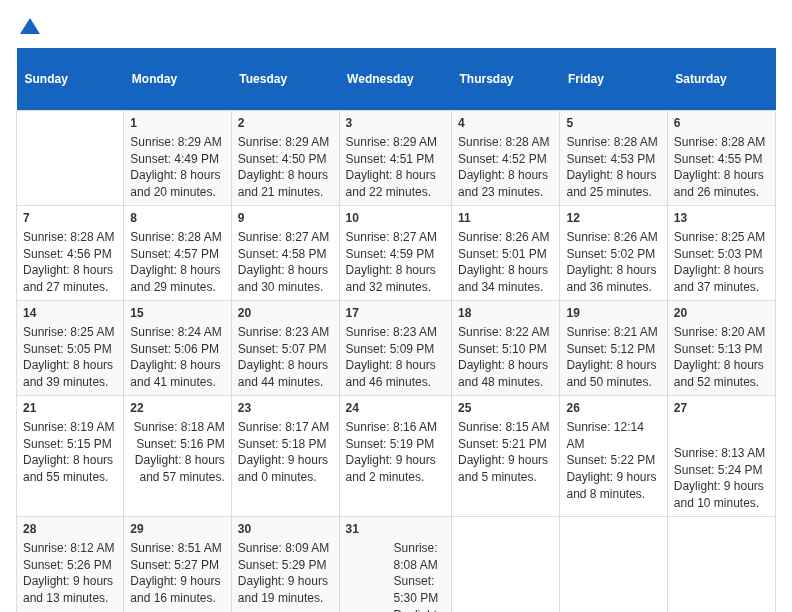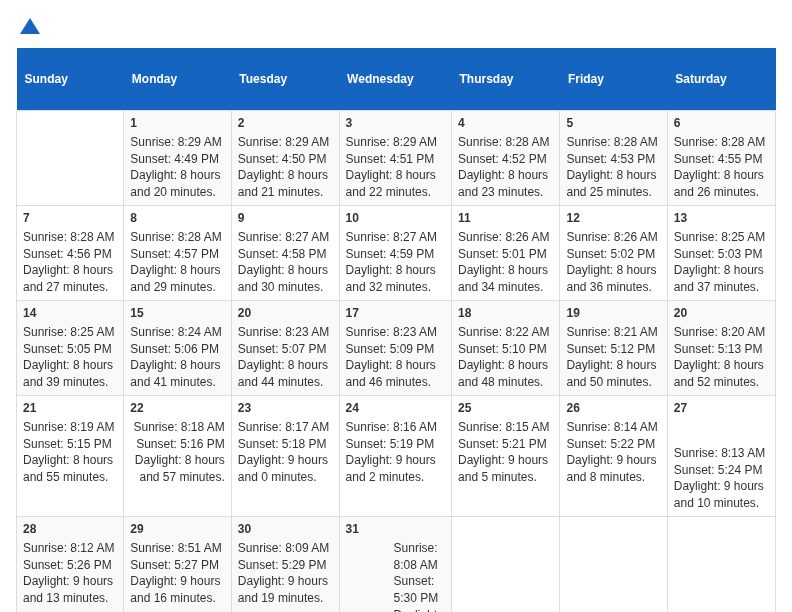--- a/index.html
+++ b/index.html
@@ -301,21 +301,21 @@
         </td>
         <td>
           <span class="day-num">25</span>
           <div class="day-info" style="white-space: pre-line;">Sunrise: 8:15 AM
 Sunset: 5:21 PM
 Daylight: 9 hours
 and 5 minutes.</div>
         </td>
         <td>
           <span class="day-num">26</span>
-          <div class="day-info" style="white-space: pre-line;">Sunrise: 8:14 AM
+          <div class="day-info" style="white-space: pre-line;">Sunrise: 12:14 AM
 Sunset: 5:22 PM
 Daylight: 9 hours
 and 8 minutes.</div>
         </td>
         <td>
           <span class="day-num">27</span>
           <div class="day-info" style="white-space: pre-line; margin-top: 28px;">Sunrise: 8:13 AM
 Sunset: 5:24 PM
 Daylight: 9 hours
 and 10 minutes.</div>

